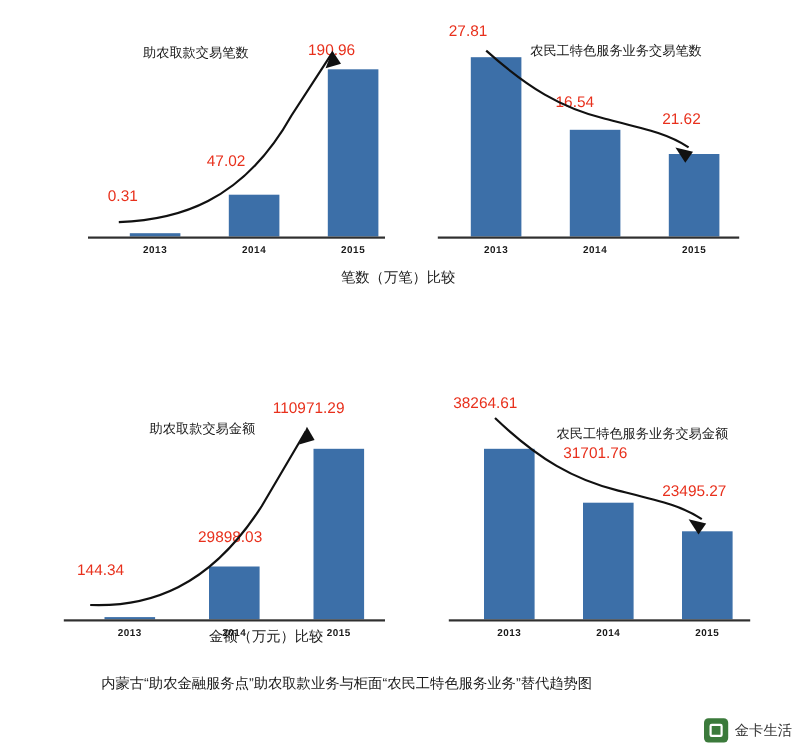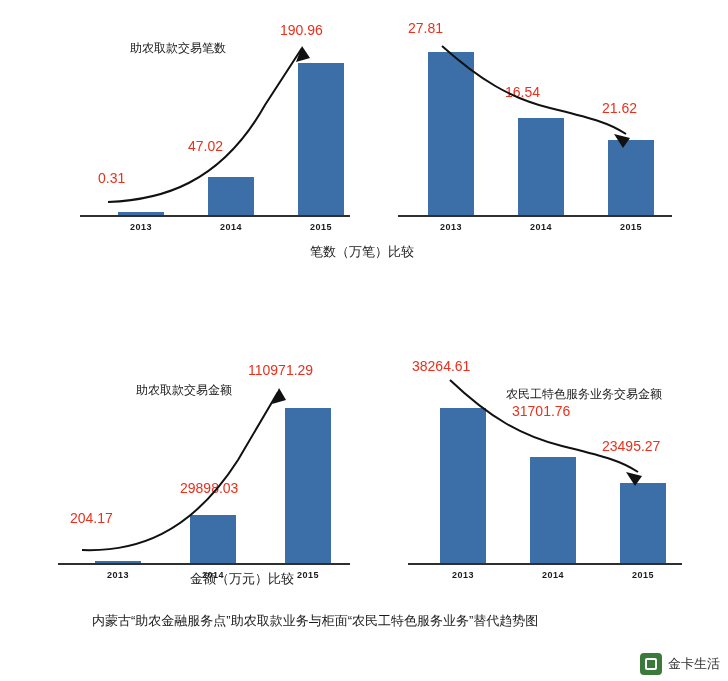--- a/index.html
+++ b/index.html
@@ -119,21 +119,21 @@
 <body>
 
 <div class="page">
 
   <div class="panel" style="left:40px; top:10px; width:320px; height:220px;">
 
     <div class="series-title" style="left:90px; top:30px;">助农取款交易笔数</div>
 
     <div class="value-label" style="left:58px; top:160px;">0.31</div>
     <div class="value-label" style="left:148px; top:128px;">47.02</div>
-    <div class="value-label" style="left:240px; top:12px;text-align:right;">190.96</div>
+    <div class="value-label" style="left:240px; top:27px;text-align:right;">190.96</div>
 
     <div class="bars">
       <div class="bar" style="left:78px; bottom:15px; height:3px;"></div>
       <div class="bar" style="left:168px; bottom:15px; height:38px;"></div>
       <div class="bar" style="left:258px; bottom:15px; height:152px;"></div>
     </div>
 
     <svg class="arrow-svg" width="320" height="220" viewBox="0 0 320 220">
       <path d="M68,192 C120,190 180,175 225,95 L262,38" stroke="#111111" stroke-width="2" fill="none"></path>
       <polygon points="262,36 256,52 270,48" fill="#111111"></polygon>
@@ -141,20 +141,21 @@
 
     <div class="axis-line" style="top:205px; left:40px; right:10px;"></div>
 
     <div class="tick-label" style="left:71px; top:212px;">2013</div>
     <div class="tick-label" style="left:161px; top:212px;">2014</div>
     <div class="tick-label" style="left:251px; top:212px;">2015</div>
   </div>
 
   <div class="panel" style="left:380px; top:10px; width:320px; height:220px;">
 
+    <div class="series-title" style="left:102px; top:28px;">农民工特色服务业务交易笔数</div>
 
     <div class="value-label" style="left:28px; top:10px;">27.81</div>
     <div class="value-label" style="left:125px; top:62px;margin-top:12px;">16.54</div>
     <div class="value-label" style="left:222px; top:90px;">21.62</div>
 
     <div class="bars">
       <div class="bar" style="left:48px; bottom:15px; height:163px;"></div>
       <div class="bar" style="left:138px; bottom:15px; height:97px;"></div>
       <div class="bar" style="left:228px; bottom:15px; height:75px;"></div>
     </div>
@@ -170,21 +171,21 @@
     <div class="tick-label" style="left:131px; top:212px;">2014</div>
     <div class="tick-label" style="left:221px; top:212px;">2015</div>
   </div>
 
   <div class="caption" style="left:310px; top:243px;">笔数（万笔）比较</div>
 
   <div class="panel" style="left:40px; top:350px; width:320px; height:235px;">
 
     <div class="series-title" style="left:96px; top:32px;">助农取款交易金额</div>
 
-    <div class="value-label" style="left:30px; top:160px;">204.17</div>
+    <div class="value-label" style="left:30px; top:160px;">144.34</div>
     <div class="value-label" style="left:140px; top:130px;">29898.03</div>
     <div class="value-label" style="left:208px; top:12px;">110971.29</div>
 
     <div class="bars">
       <div class="bar" style="left:55px; bottom:22px; height:2px;"></div>
       <div class="bar" style="left:150px; bottom:22px; height:48px;"></div>
       <div class="bar" style="left:245px; bottom:22px; height:155px;"></div>
     </div>
 
     <svg class="arrow-svg" width="320" height="235" viewBox="0 0 320 235">

